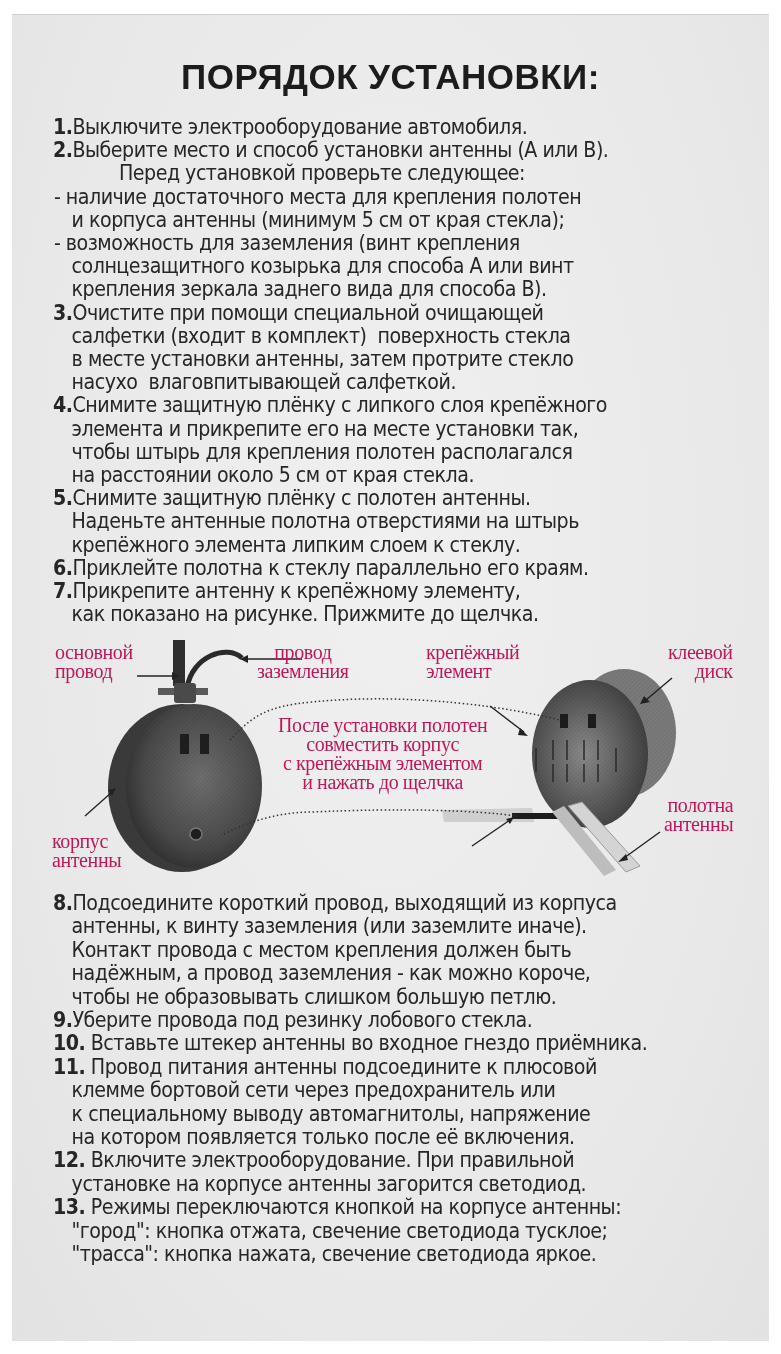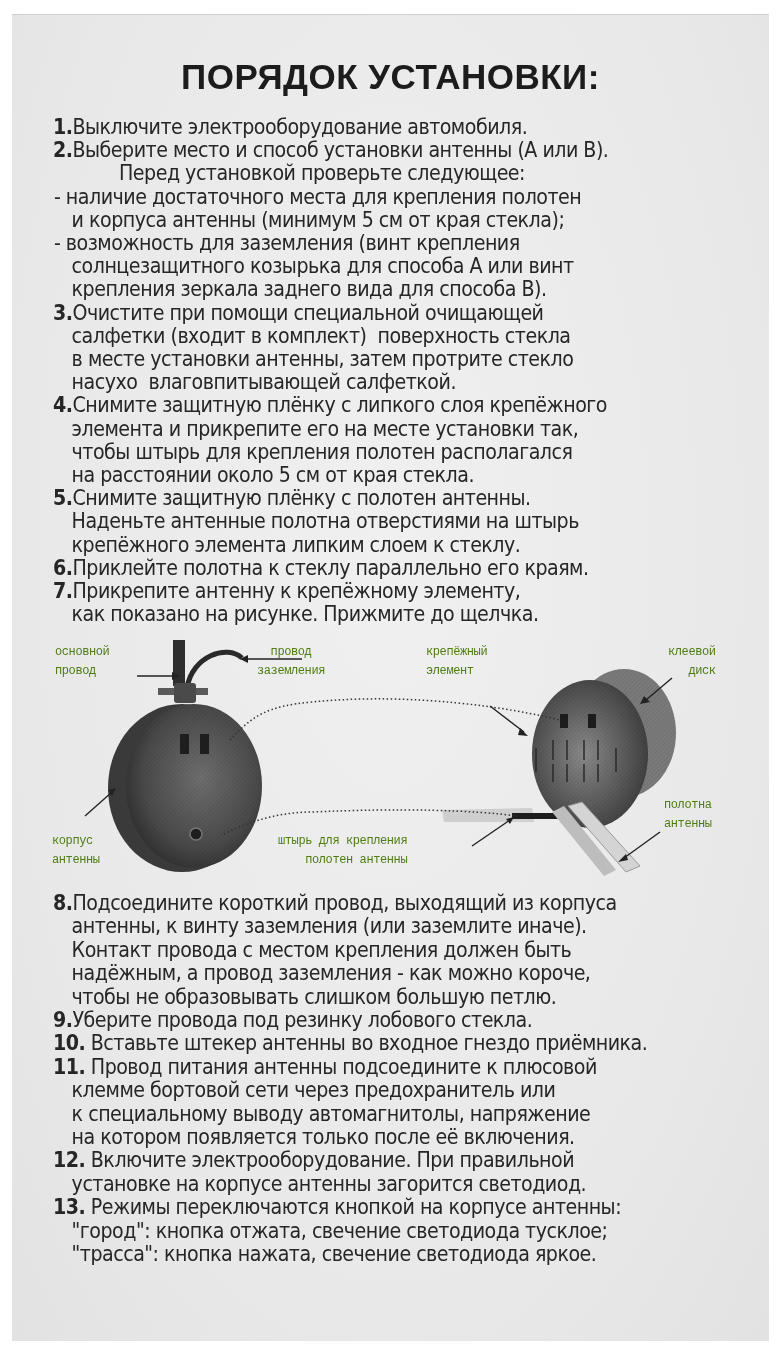--- a/index.html
+++ b/index.html
@@ -44,24 +44,24 @@
     white-space: pre;
   }
   .num { font-weight: bold; }
   .diagram {
     position: absolute;
     left: 12px; top: 636px;
     width: 757px; height: 250px;
   }
   .lbl {
     position: absolute;
-    font-family: Liberation Mono, monospace;
-    font-size: 12px;
+    font-family: Liberation Serif, serif;
+    font-size: 20px;
     line-height: 19px;
-    color: #4d7c0f;
+    color: #be185d;
     letter-spacing: -0.4px;
     white-space: pre;
   }
   .lbl.c { text-align: center; }
   .lbl.r { text-align: right; }
 </style>
 </head>
 <body>
 
 <div class="sheet"></div>
@@ -182,24 +182,26 @@
   </svg>
 
   <div class="lbl" style="left:43px; top:7px;">основной
 провод</div>
   <div class="lbl c" style="left:245px; top:7px;">провод
 заземления</div>
   <div class="lbl" style="left:414px; top:7px;">крепёжный
 элемент</div>
   <div class="lbl r" style="left:656px; top:7px;">клеевой
 диск</div>
+  <div class="lbl c" style="left:266px; top:80px;">После установки полотен
+совместить корпус
+с крепёжным элементом
+и нажать до щелчка</div>
   <div class="lbl" style="left:40px; top:196px;">корпус
 антенны</div>
-  <div class="lbl r" style="left:266px; top:196px;">штырь для крепления
-полотен антенны</div>
   <div class="lbl r" style="left:652px; top:160px;">полотна
 антенны</div>
 </div>
 
 <div class="text-block" id="bottom-block" style="top: 892px;">
     <div class="line" style="top: 0px; left: 57px;"><span class="num">8.</span><span>Подсоедините короткий провод, выходящий из корпуса</span></div>
     <div class="line" style="top: 23.4px; left: 77px;"><span>антенны, к винту заземления (или заземлите иначе).</span></div>
     <div class="line" style="top: 46.8px; left: 77px;"><span>Контакт провода с местом крепления должен быть</span></div>
     <div class="line" style="top: 70.2px; left: 77px;"><span>надёжным, а провод заземления - как можно короче,</span></div>
     <div class="line" style="top: 93.6px; left: 77px;"><span>чтобы не образовывать слишком большую петлю.</span></div>

